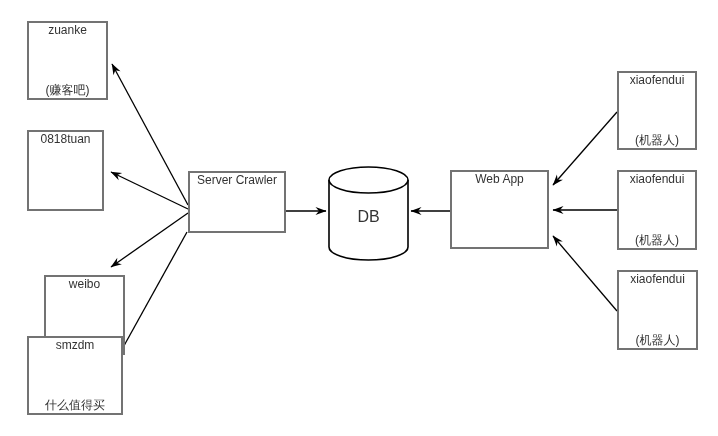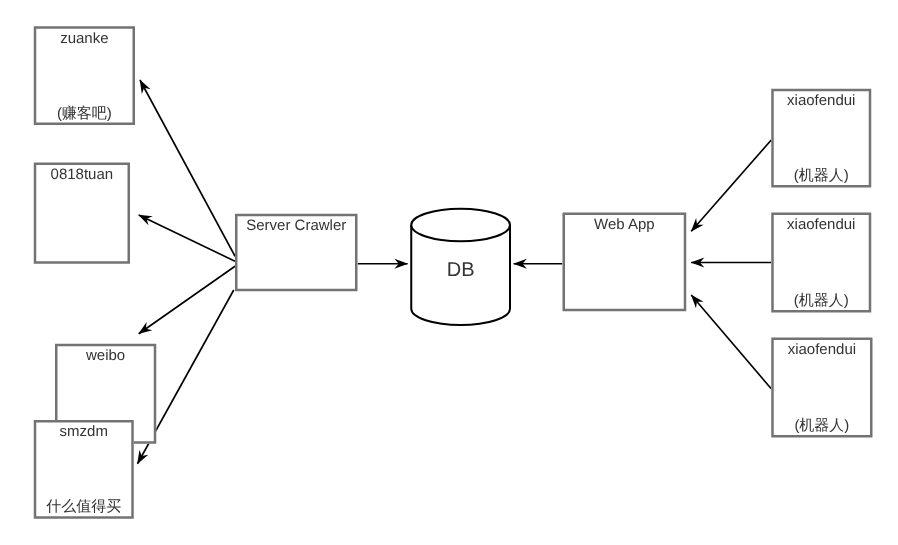--- a/index.html
+++ b/index.html
@@ -28,21 +28,21 @@
     text-align: center;
     color: #333333;
     font-size: 12px;
     line-height: 15px;
   }
   .node span { display: block; white-space: nowrap; }
   
   .n-zuanke   { left: 27px;  top: 21px;  width: 81px; height: 79px; }
   .n-0818tuan { left: 27px;  top: 130px; width: 77px; height: 81px; }
   .n-weibo    { left: 44px;  top: 230px; width: 81px; height: 80px; margin-top: 45px; }
-  .n-smzdm    { left: 27px;  top: 336px; width: 80px; height: 79px; }
+  .n-smzdm    { left: 27px;  top: 336px; width: 96px; height: 79px; }
   
   .n-crawler  { left: 188px; top: 171px; width: 98px; height: 62px; }
   .n-webapp   { left: 450px; top: 170px; width: 99px; height: 79px; }
   
   .n-bot1     { left: 617px; top: 71px;  width: 80px; height: 79px; }
   .n-bot2     { left: 617px; top: 170px; width: 80px; height: 80px; }
   .n-bot3     { left: 617px; top: 270px; width: 81px; height: 80px; }
   
   .db-label {
     position: absolute;

